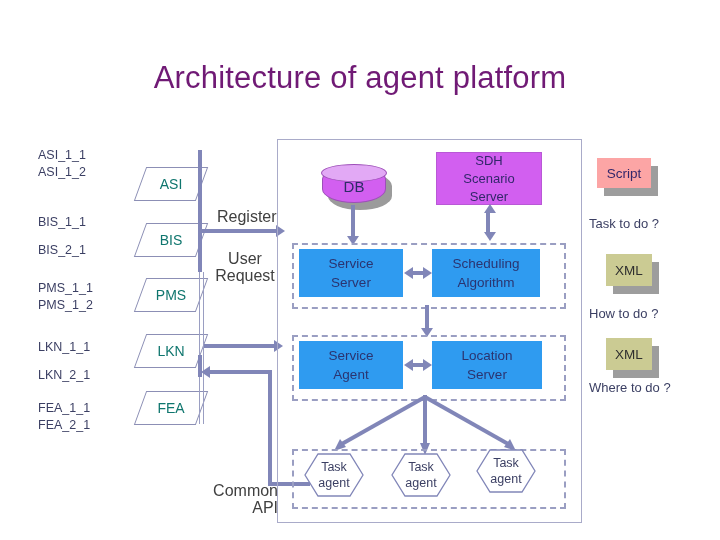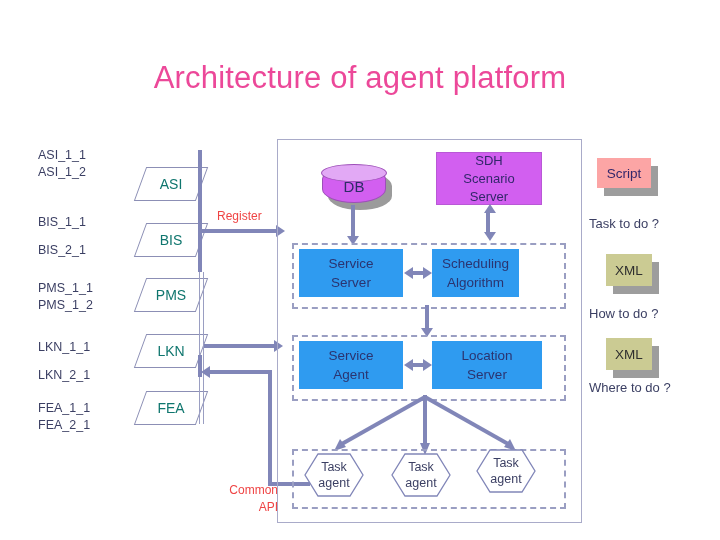--- a/index.html
+++ b/index.html
@@ -10,21 +10,21 @@
     color:#3b3f63;
     overflow:hidden;
     position:relative;
   }
   #slide{position:absolute;left:0;top:0;width:720px;height:540px;}
 
   .title{
     position:absolute;left:0;top:60px;width:720px;
     text-align:center;
     font-size:31px;
-    color:#ec4899;
+    color:#701a75;
     letter-spacing:0.2px;
   }
 
   
   .iface-label{
     position:absolute;
     font-size:12.5px;
     color:#3b3f63;
     white-space:nowrap;
     line-height:17px;
@@ -81,21 +81,21 @@
     border-top:9px solid #8186b8;
   }
   .arrow-u{
     position:absolute;width:0;height:0;
     border-left:6px solid transparent;
     border-right:6px solid transparent;
     border-bottom:9px solid #8186b8;
   }
   .conn-label{
     position:absolute;
-    font-size:12px;color:#ef4444;
+    font-size:16px;color:#404040;
     text-align:center;line-height:17px;
     white-space:nowrap;
   }
 
   
   .panel{
     position:absolute;
     border:1px solid #a9abc9;
     background:transparent;
   }
@@ -234,20 +234,24 @@
   <div class="spine-thick" style="left:198px;top:150px;height:86px;"></div>
   <div class="spine-thick" style="left:198px;top:236px;height:36px;"></div>
   <div class="spine-thin" style="left:199px;top:272px;height:152px;"></div>
   <div class="spine-thin" style="left:203px;top:272px;height:152px;"></div>
   <div class="spine-thick" style="left:198px;top:355px;height:22px;"></div>
 
   <div class="conn-label" style="left:217px;top:208px;">Register</div>
   <div class="hline" style="left:200px;top:229px;width:78px;"></div>
   <div class="arrow-r" style="left:276px;top:225px;"></div>
 
+  <div class="conn-label" style="left:207px;top:250px;width:76px;">
+    <div>User</div>
+    <div>Request</div>
+  </div>
 
   <div class="hline" style="left:204px;top:344px;width:72px;"></div>
   <div class="arrow-r" style="left:274px;top:340px;"></div>
 
   <div class="hline" style="left:210px;top:370px;width:62px;"></div>
   <div class="arrow-l" style="left:201px;top:366px;"></div>
   <div class="vline" style="left:268px;top:370px;height:116px;"></div>
 
   <div class="hline" style="left:268px;top:482px;width:42px;"></div>
   <div class="conn-label" style="left:198px;top:482px;width:80px;text-align:right;">
@@ -276,21 +280,21 @@
   <div class="arrow-u" style="left:484px;top:204px;"></div>
   <div class="vline" style="left:486px;top:210px;height:22px;"></div>
   <div class="arrow-d" style="left:484px;top:232px;"></div>
 
   <div class="dgroup" style="left:292px;top:243px;width:270px;height:62px;"></div>
 
   <div class="bbox" style="left:299px;top:249px;width:104px;height:48px;">
     <div>Service</div>
     <div>Server</div>
   </div>
-  <div class="bbox" style="left:432px;top:249px;width:87px;height:48px;">
+  <div class="bbox" style="left:432px;top:249px;width:108px;height:48px;">
     <div>Scheduling</div>
     <div>Algorithm</div>
   </div>
 
   <div class="arrow-l" style="left:404px;top:267px;"></div>
   <div class="hline" style="left:411px;top:271px;width:14px;"></div>
   <div class="arrow-r" style="left:423px;top:267px;"></div>
 
   <div class="vline" style="left:425px;top:305px;height:24px;"></div>
   <div class="arrow-d" style="left:421px;top:328px;"></div>

